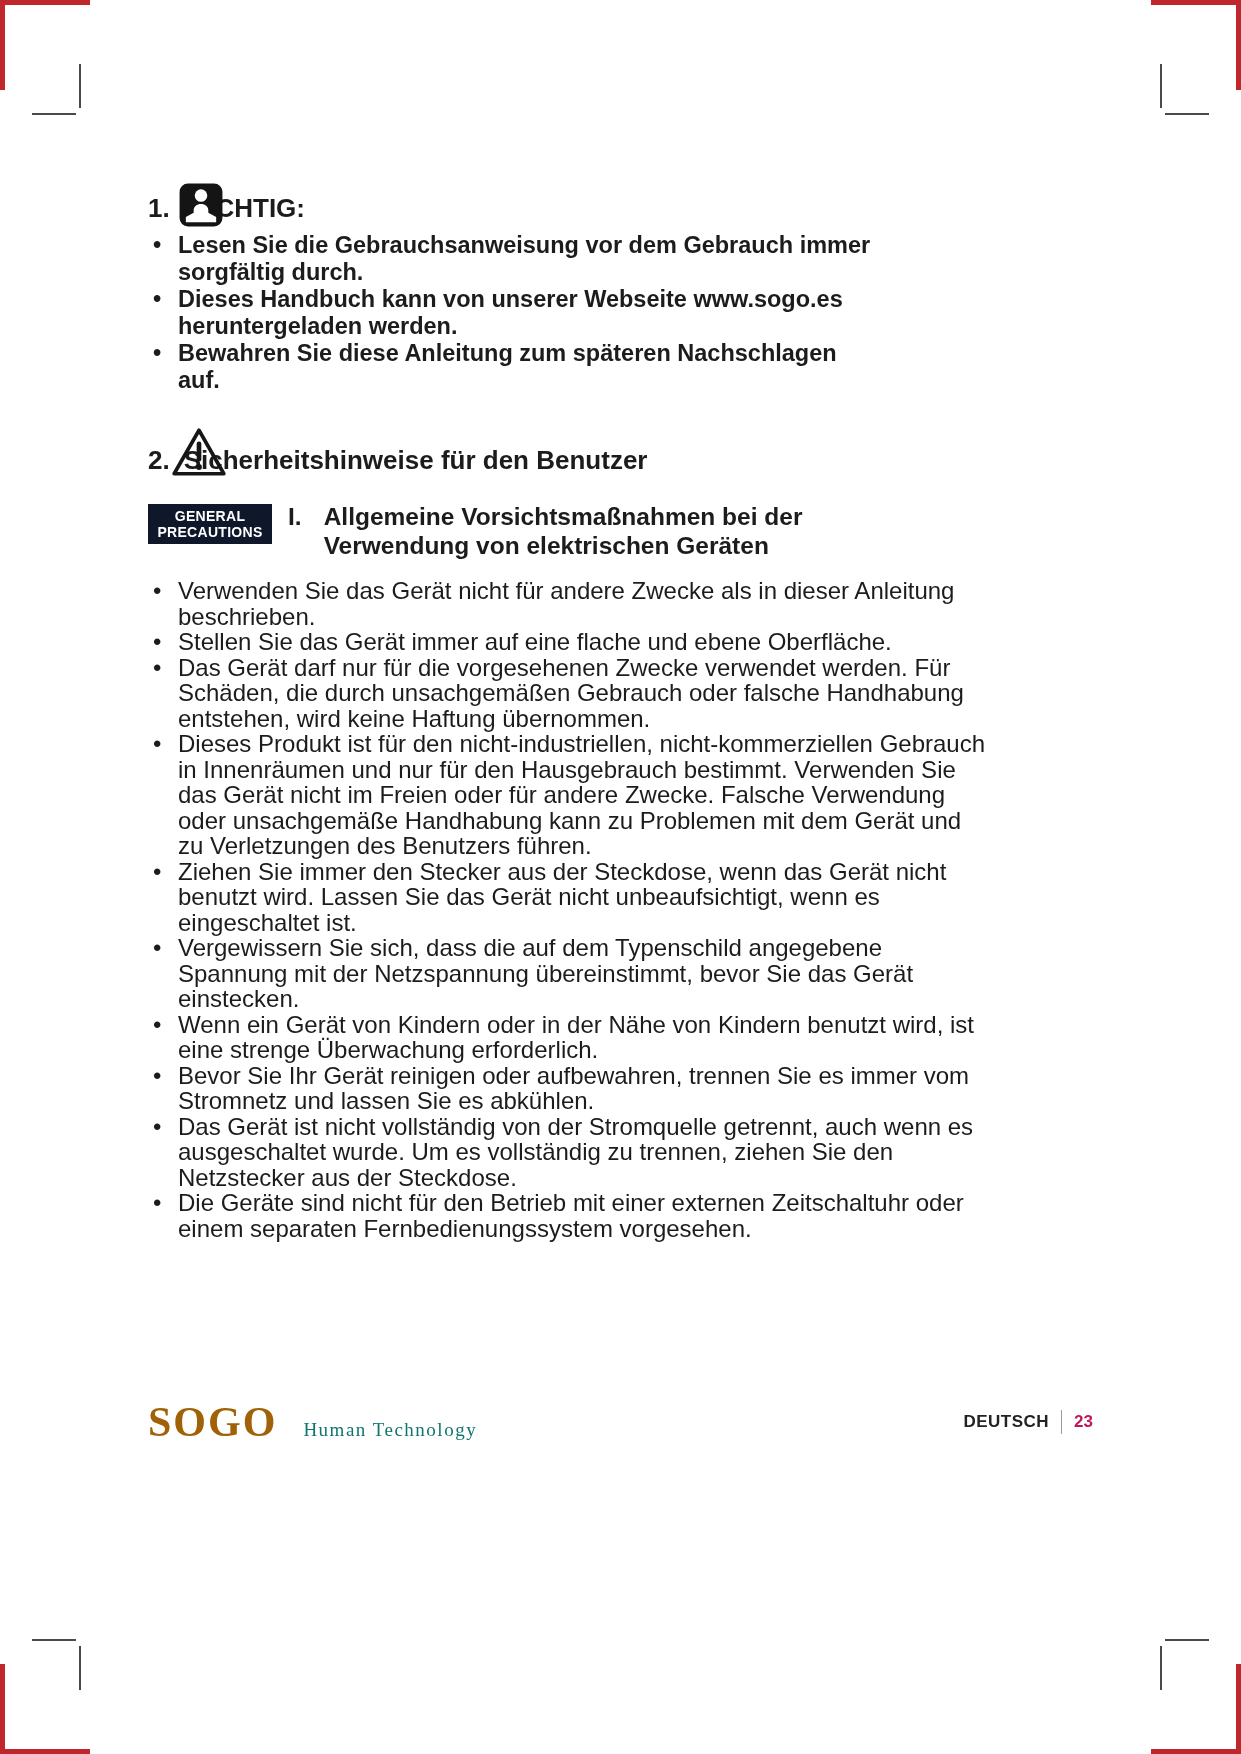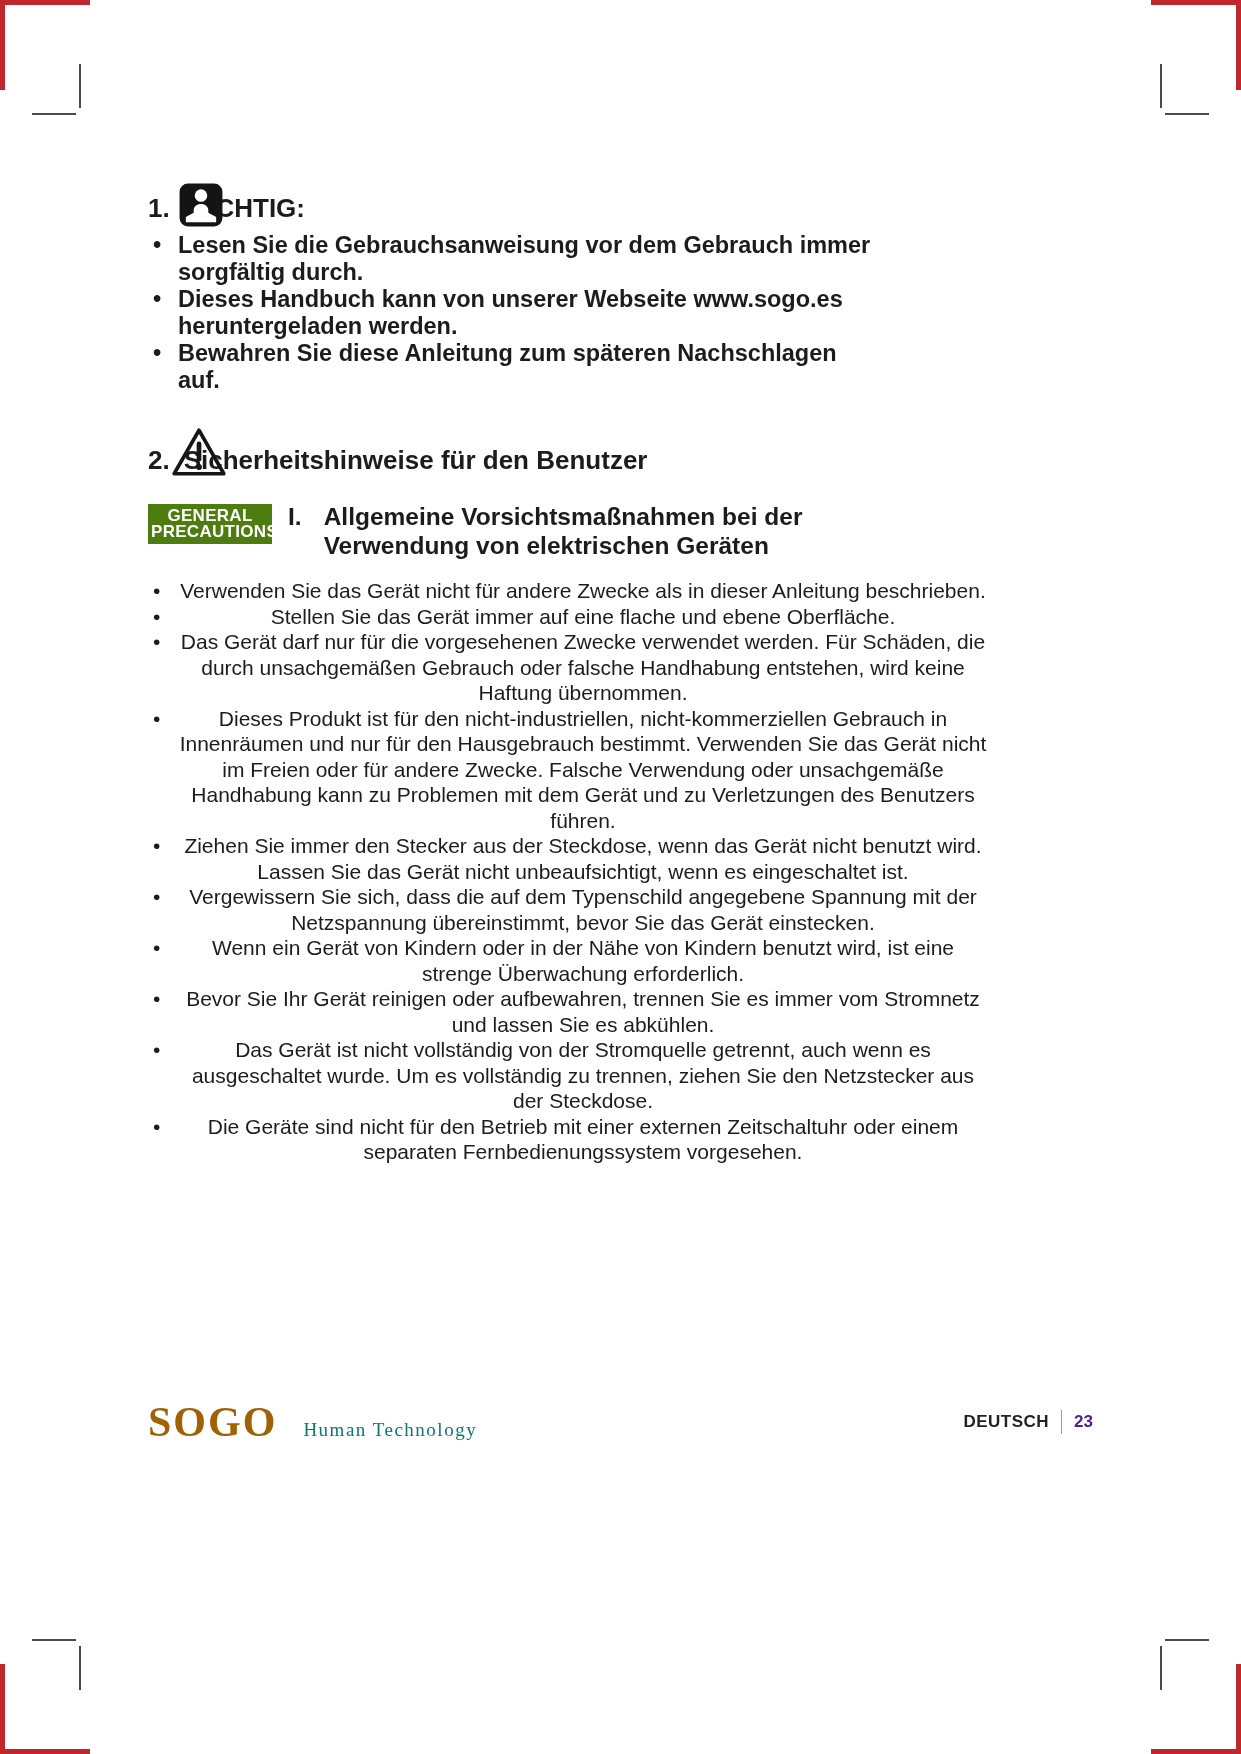--- a/index.html
+++ b/index.html
@@ -76,49 +76,48 @@
   }
 
   .section-safety { margin-top: 50px; }
 
   .subsection {
     display: flex;
     align-items: flex-start;
     margin-top: 26px;
   }
   .badge {
-    background: #4d7c0f;
+    background: #0f172a;
     color: #ffffff;
     font-weight: bold;
-    font-size: 17px;
+    font-size: 14px;
     line-height: 16px;
     text-align: center;
     width: 118px;
     padding: 4px 3px;
     letter-spacing: 0.3px;
     margin-top: 2px;
     flex: 0 0 auto;
   }
   .sub-title {
     display: flex;
     margin-left: 16px;
     font-weight: bold;
     font-size: 24.5px;
     line-height: 29px;
   }
   .sub-numeral { margin-right: 10px; }
   .sub-title-text { max-width: 560px; margin-left: 12px; }
 
   ul.bullets.b2 {
     font-weight: normal;
-    font-size: 21px;
+    font-size: 24px;
     line-height: 25.5px;
     width: 840px;
     margin-top: 18px;
-    text-align: center;
   }
 
   
   .footer {
     position: absolute;
     left: 148px;
     top: 1398px;
     width: 945px;
     display: flex;
     justify-content: space-between;
@@ -135,21 +134,21 @@
   .logo-tagline {
     font-family: "Liberation Serif", serif;
     font-size: 19px;
     letter-spacing: 1.5px;
     color: #0f766e;
     margin-left: 26px;
   }
   .page-info { display: flex; align-items: center; }
   .page-lang { font-weight: bold; font-size: 17px; letter-spacing: 0.5px; color: #222; }
   .page-sep { width: 1px; height: 24px; background: #9a9a9a; margin: 0 12px; }
-  .page-num { font-weight: bold; font-size: 17px; color: #4c1d95; }
+  .page-num { font-weight: bold; font-size: 17px; color: #be185d; }
 </style>
 </head>
 <body>
 
 <div class="page">
 
   <div class="reg tl-v"></div>
   <div class="reg tl-h"></div>
   <div class="reg tr-v"></div>
   <div class="reg tr-h"></div>

